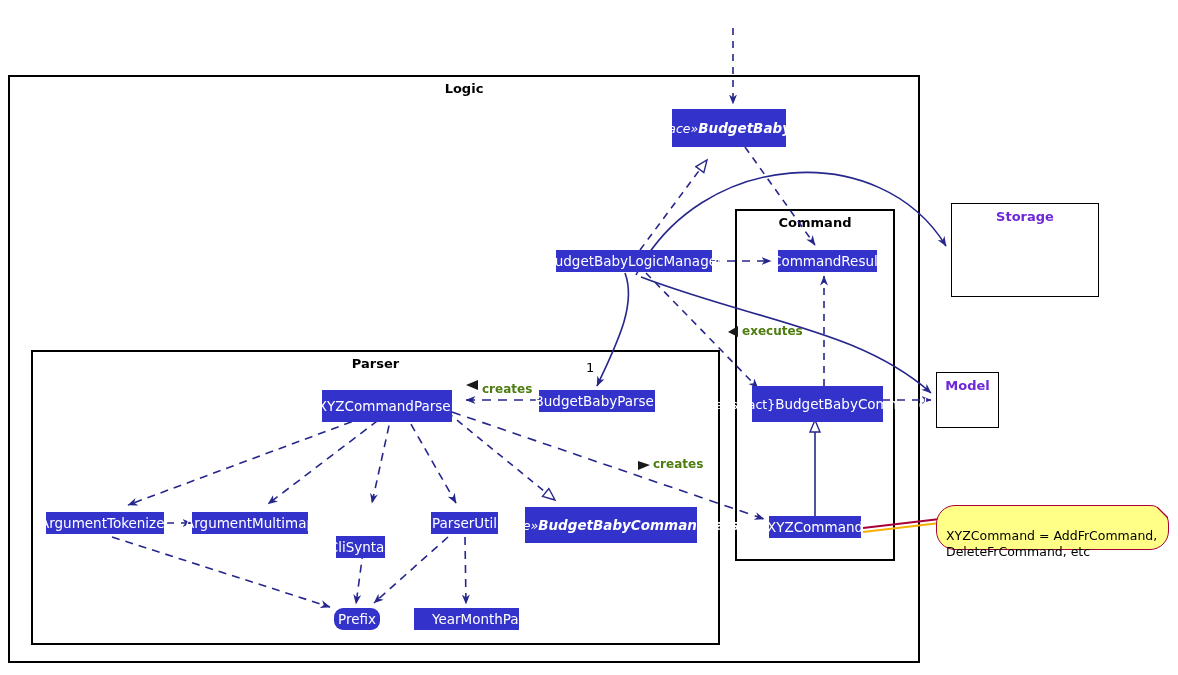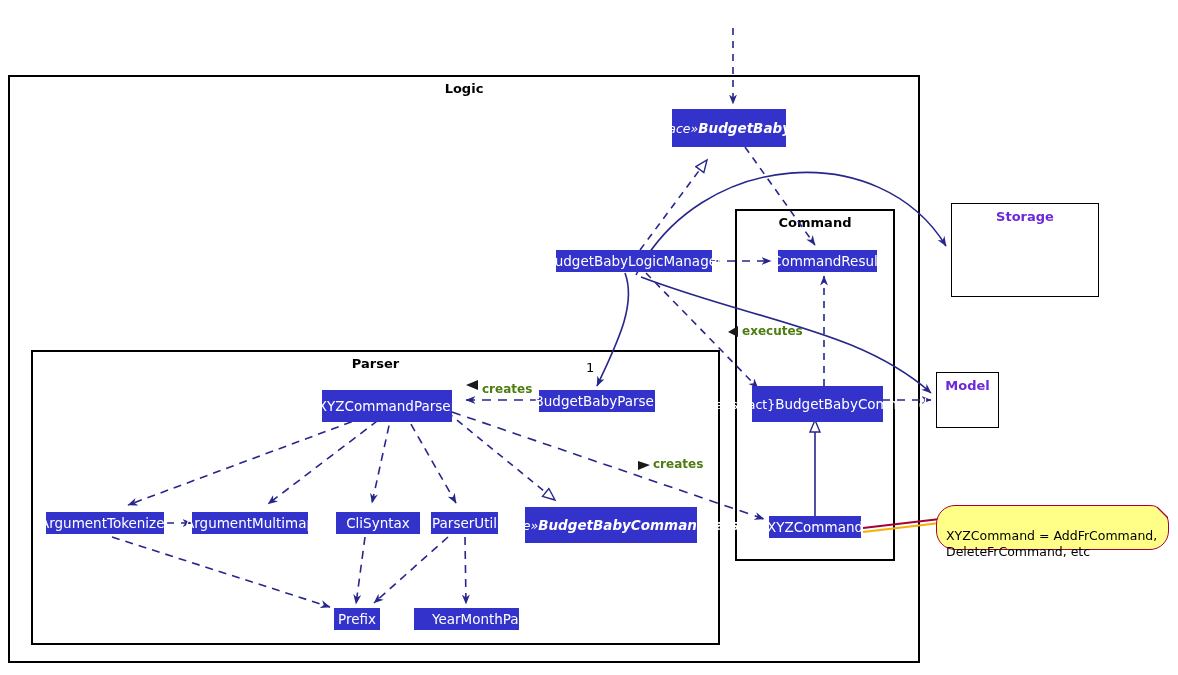--- a/index.html
+++ b/index.html
@@ -268,29 +268,29 @@
   </div>
 
   <div class="cls" style="left:46px; top:512px; width:118px; height:22px;">
     <span class="ln">ArgumentTokenizer</span>
   </div>
 
   <div class="cls" style="left:192px; top:512px; width:116px; height:22px;">
     <span class="ln">ArgumentMultimap</span>
   </div>
 
-  <div class="cls" style="left:336px; top:512px; width:84px; height:22px;">
+  <div class="cls" style="left:336px; top:536px; width:49px; height:22px;">
     <span class="ln">CliSyntax</span>
   </div>
 
   <div class="cls" style="left:431px; top:512px; width:67px; height:22px;">
     <span class="ln">ParserUtil</span>
   </div>
 
-  <div class="cls" style="left:334px; top:608px; width:46px; height:22px;">
+  <div class="cls" style="left:334px; top:608px; width:46px; height:22px;border-radius:9px;">
     <span class="ln">Prefix</span>
   </div>
 
   <div class="cls" style="left:414px; top:608px; width:105px; height:22px;padding-left:48px;">
     <span class="ln">YearMonthParser</span>
   </div>
 
   <div class="elabel" style="left:482px; top:382px;">creates</div>
   <div class="elabel" style="left:653px; top:457px;">creates</div>
   <div class="elabel" style="left:742px; top:324px;">executes</div>

